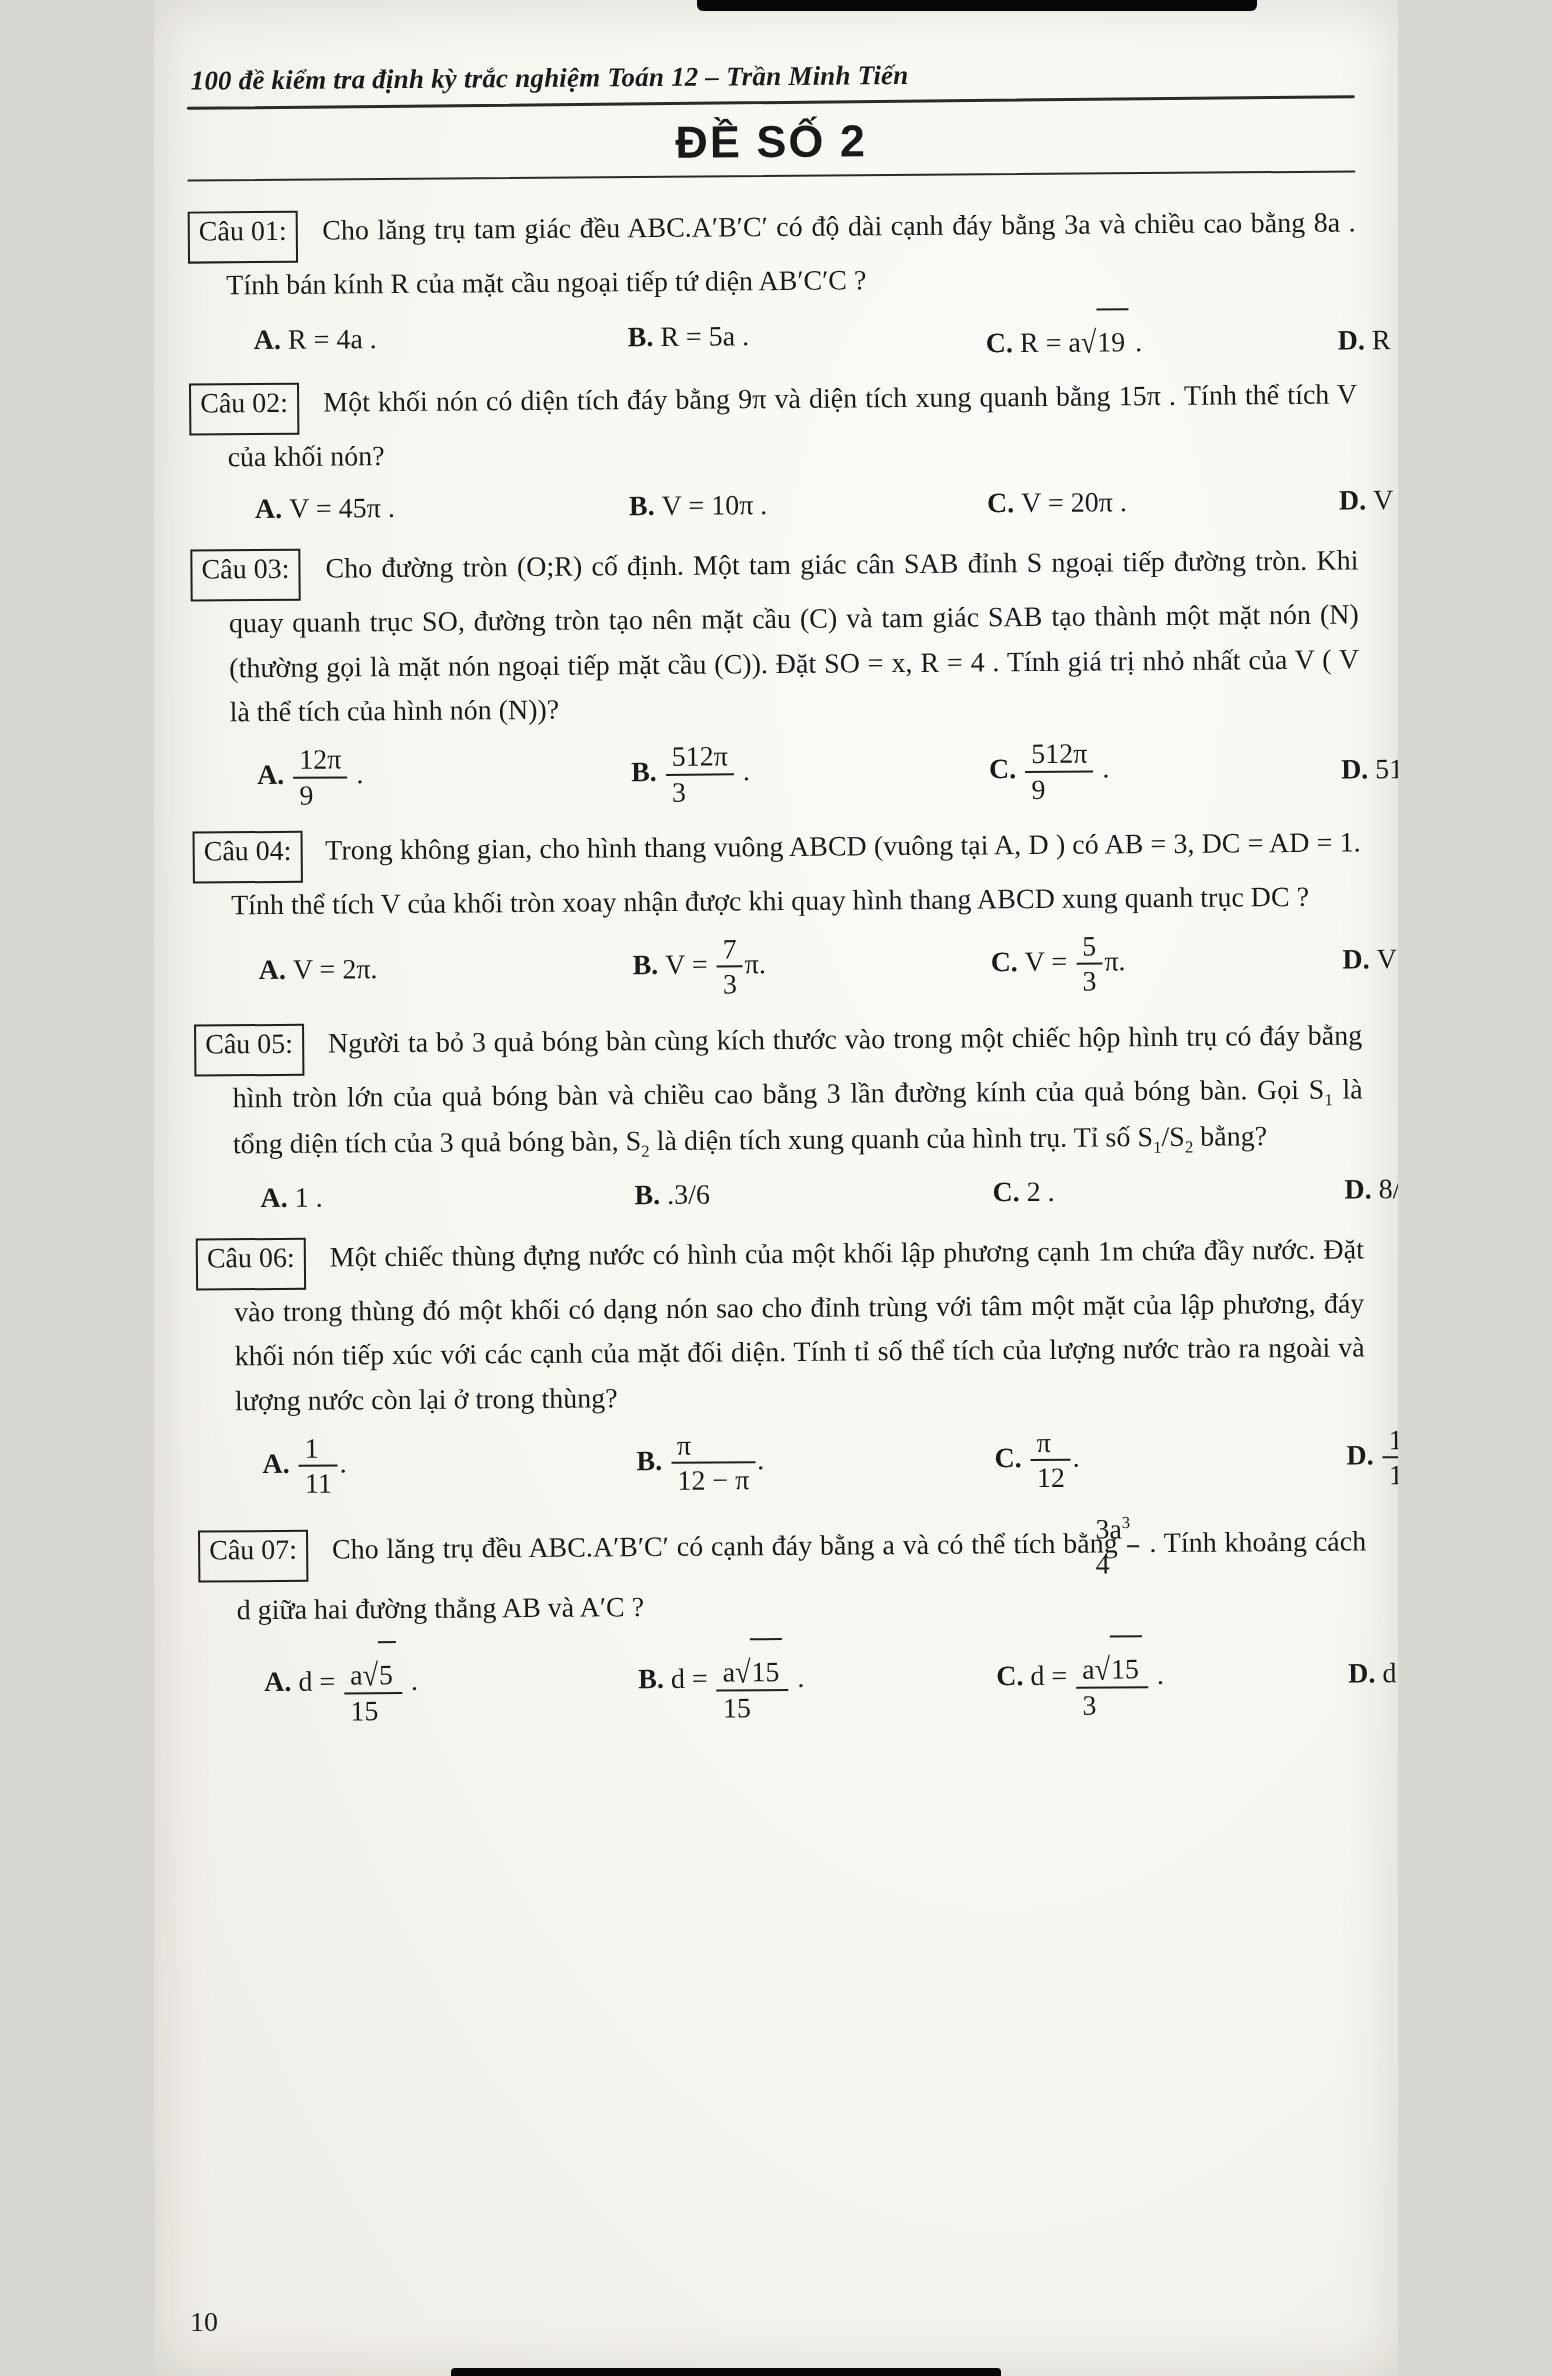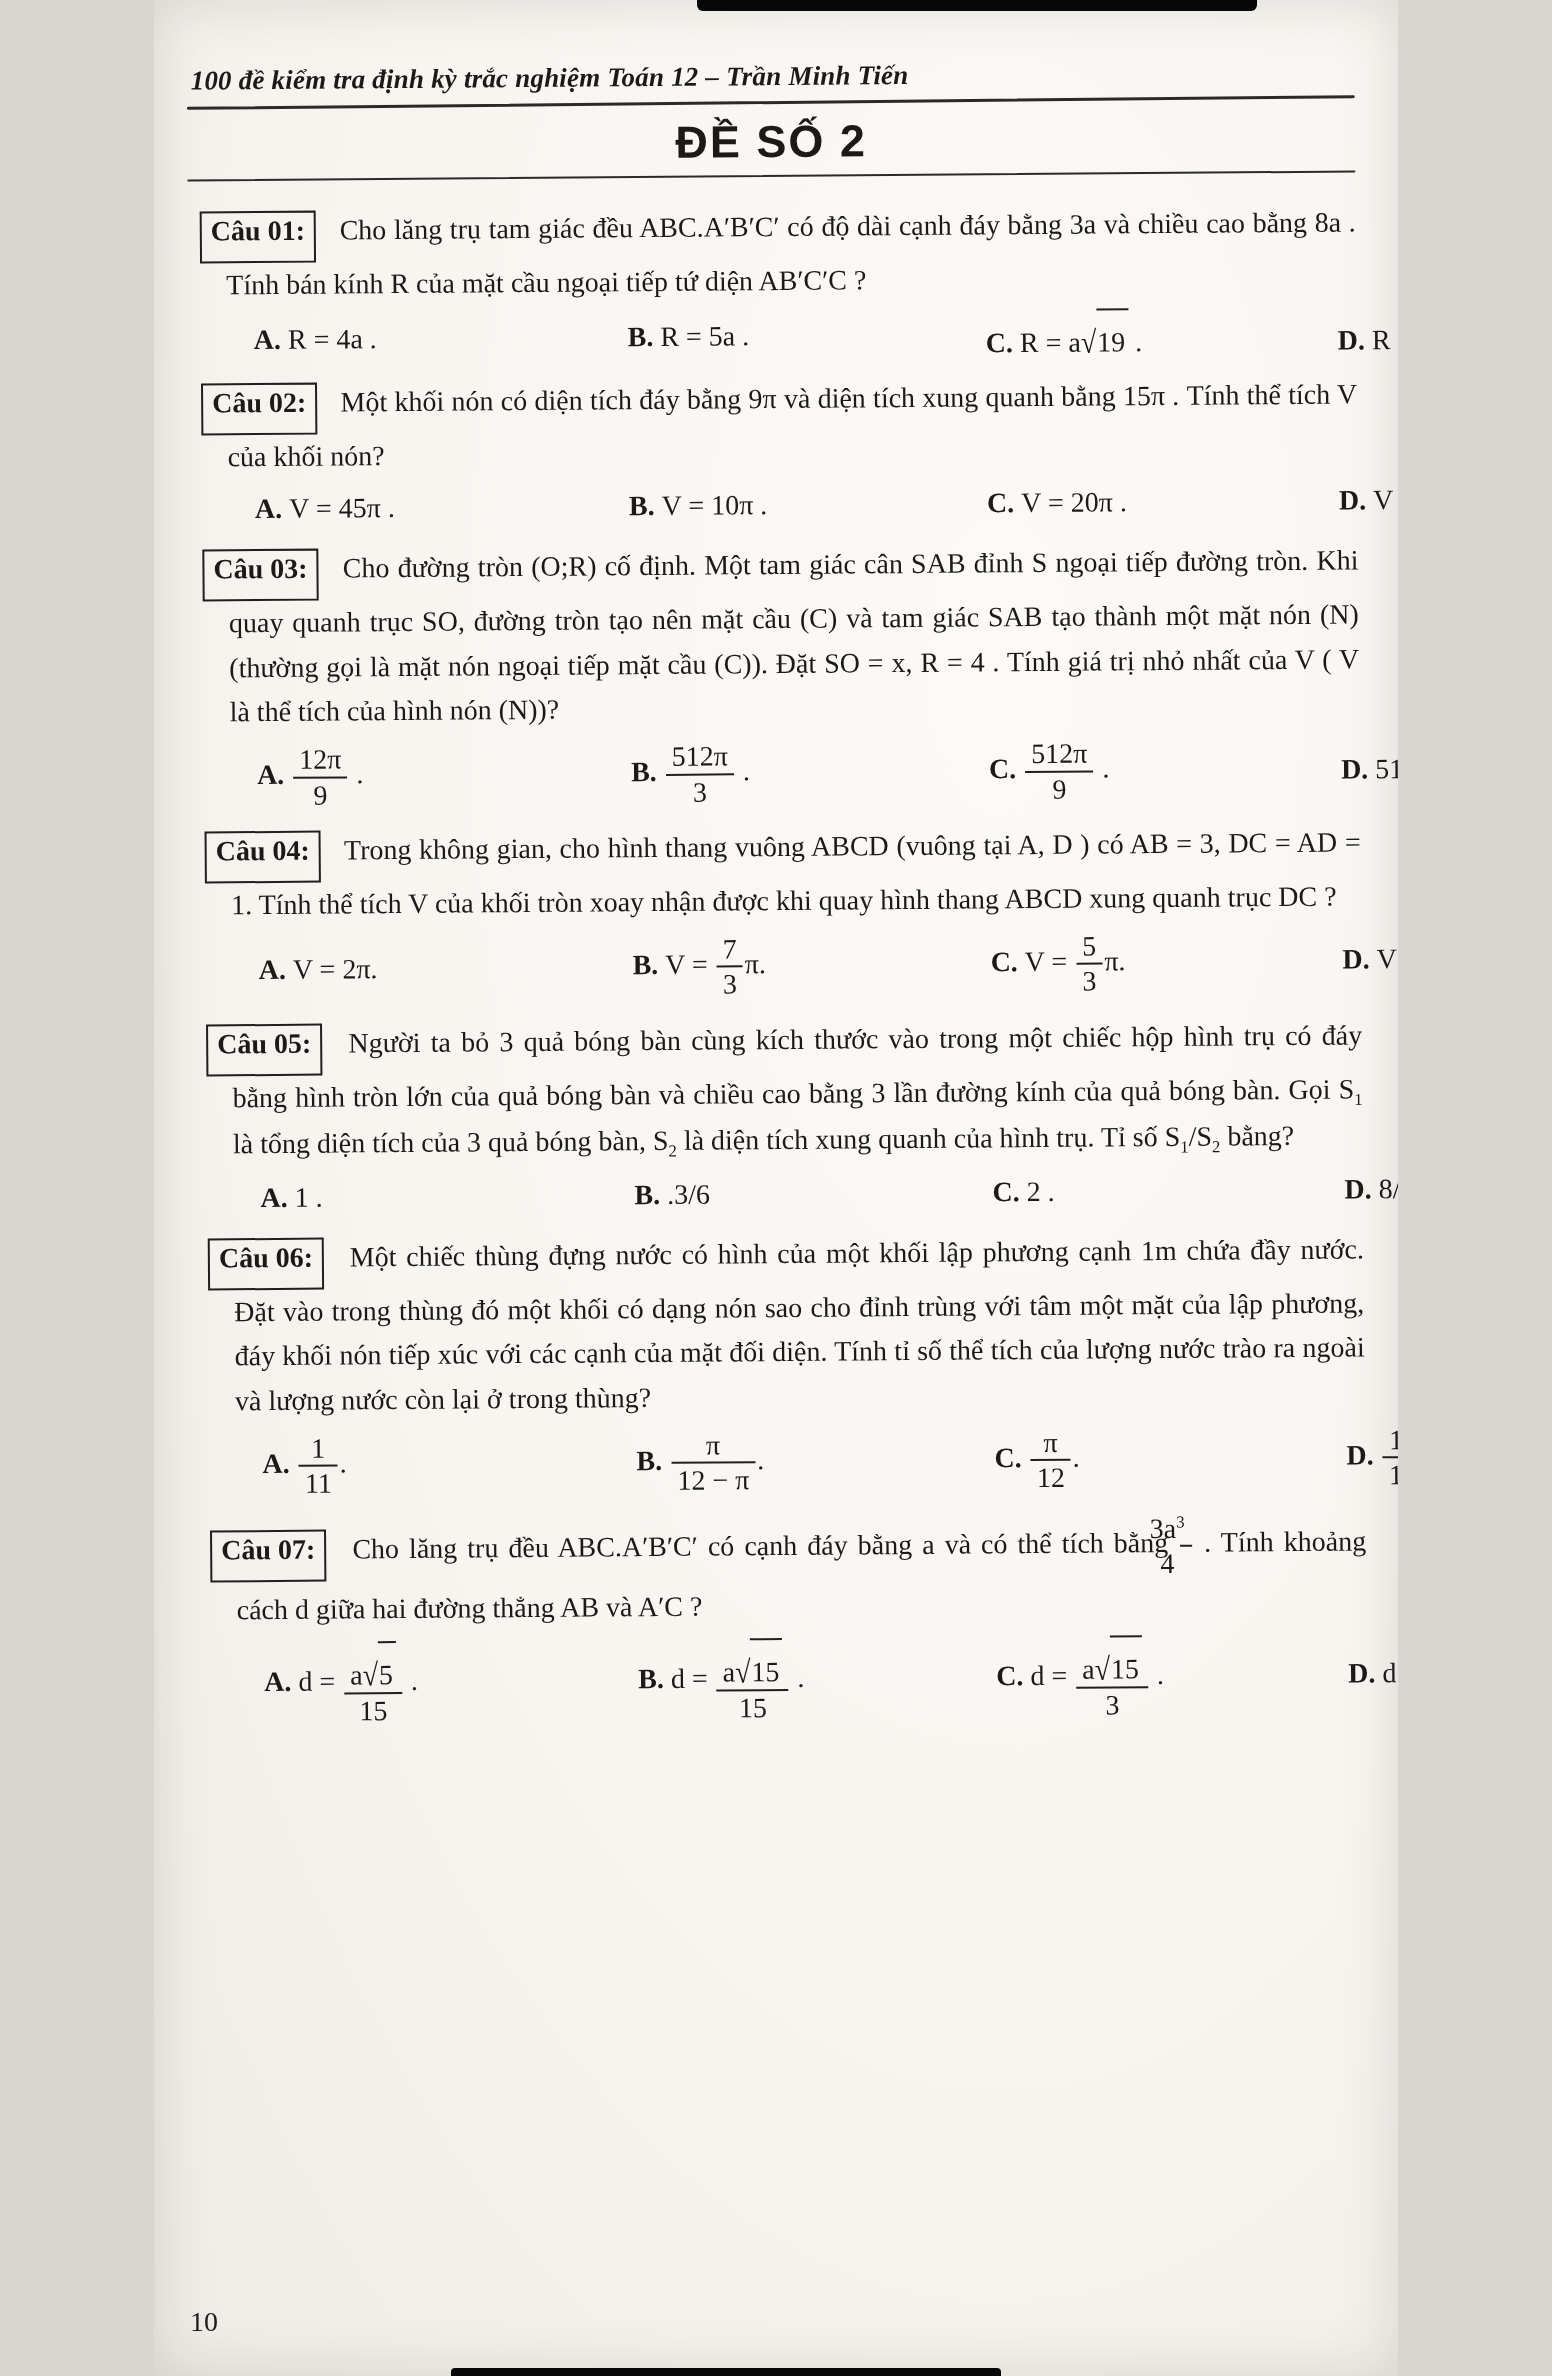--- a/index.html
+++ b/index.html
@@ -66,45 +66,43 @@
     padding-left: 38px;
     text-indent: -38px;
   }
 
   .q-label {
     display: inline-block;
     text-indent: 0;
     border: 2.5px solid #201f1d;
     padding: 0 9px 13px 9px;
     margin-right: 16px;
-    font-weight: 700;
+    font-weight: 400;
     white-space: nowrap;
     line-height: 1.25;
     vertical-align: baseline;
-    margin-left: 12px;
   }
 
   .options {
     display: grid;
     grid-template-columns: 374px 358px 352px 1fr;
     align-items: center;
     padding-left: 65px;
     font-size: 28px;
     margin: 8px 0 16px 0;
     min-height: 44px;
   }
 
   .option { white-space: nowrap; }
   .opt-k { font-weight: 700; margin-right: 7px; }
 
   
   .frac {
     display: inline-block;
     vertical-align: middle;
-    text-align: center;
     line-height: 1.12;
     margin: 2px 2px;
   }
   .fnum { display: block; padding: 0 6px 1px 6px; }
   .fden { display: block; border-top: 2.2px solid #201f1d; padding: 1px 6px 0 6px; }
 
   .sqrt { white-space: nowrap; }
   .rsign { display: inline-block; transform: scaleY(1.12); }
   .rad { display: inline-block; border-top: 2.2px solid #201f1d; padding: 16px 3px 0 1px; }
 

